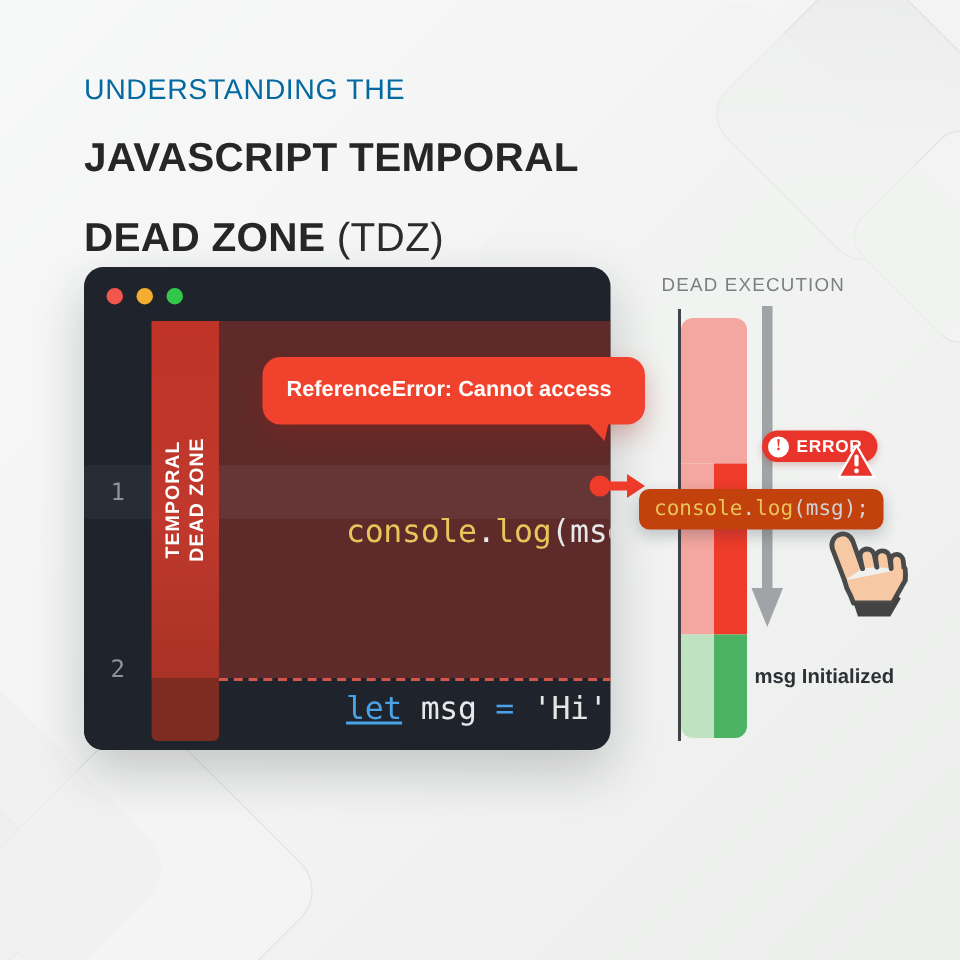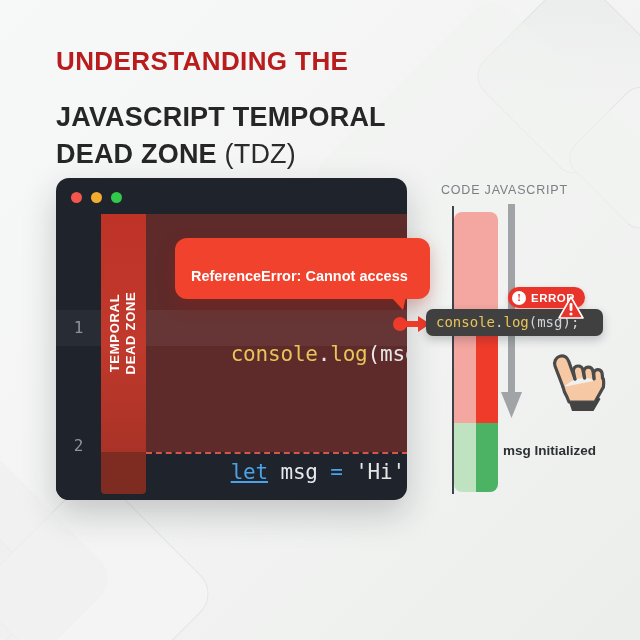--- a/index.html
+++ b/index.html
@@ -14,43 +14,43 @@
   
   #bg-decor { position: absolute; inset: 0; z-index: 0; pointer-events: none; }
 
   
   .title-block {
     position: absolute;
     left: 56px; top: 44px;
     z-index: 5;
   }
   .title-line1 {
-    font-size: 26px;
+    font-size: 19px;
     letter-spacing: 0.4px;
-    color: #b91c1c;
-    font-weight: 700;
+    color: #0369a1;
+    font-weight: 400;
     line-height: 34px;
     white-space: nowrap;
   }
   .title-line2 {
     font-size: 27px;
     letter-spacing: 0.2px;
     color: #262626;
     font-weight: 700;
     line-height: 34px;
-    margin-top: 22px;
+    margin-top: 10px;
     white-space: nowrap;
   }
   .title-line3 {
     font-size: 27px;
     letter-spacing: 0.2px;
     color: #262626;
     font-weight: 700;
     line-height: 34px;
-    margin-top: 3px;
+    margin-top: 19px;
     white-space: nowrap;
   }
   .title-line3 .tdz-suffix { font-weight: 400; color: #2b2b2b; }
 
   
   .editor-window {
     position: absolute;
     left: 56px; top: 178px;
     width: 351px; height: 322px;
     background: #1f232b;
@@ -146,21 +146,21 @@
   .tok-op   { color: #4aa3e8; }
   .tok-str  { color: #e5e5e5; }
 
   
   .error-bubble {
     position: absolute;
     left: 175px; top: 238px;
     width: 255px;
     background: #f0422c;
     border-radius: 12px;
-    padding: 28px 14px 13px 16px;
+    padding: 12px 14px 13px 16px;
     color: #fff;
     font-size: 14.5px;
     font-weight: 700;
     line-height: 20px;
     box-shadow: 0 7px 17px rgba(160,35,22,0.30);
     z-index: 9;
   }
   .error-bubble .tail {
     position: absolute;
     right: 24px; bottom: -11px;
@@ -231,24 +231,24 @@
     font-family: "Liberation Serif", serif;
   }
   .badge-txt { color: #fff; font-size: 11.5px; font-weight: 700; letter-spacing: 0.5px; }
 
   
   .warn-tri { position: absolute; left: 558px; top: 296px; z-index: 12; }
 
   
   .code-chip {
     position: absolute;
-    left: 426px; top: 309px;
-    background: #404040;
+    left: 426px; top: 326px;
+    background: #c2410c;
     border-radius: 7px;
-    padding: 5px 24px 6px 10px;
+    padding: 5px 10px 6px 10px;
     font-family: "DejaVu Sans Mono", monospace;
     font-size: 14px;
     white-space: nowrap;
     z-index: 10;
     box-shadow: 0 4px 10px rgba(30,35,45,0.24);
   }
   .chip-fn { color: #e8c559; }
   .chip-pc { color: #cfd3d7; }
 
   
@@ -351,21 +351,21 @@
   <div>ReferenceError: Cannot access</div>
   <span class="tail"></span>
 </div>
 
 <svg class="connector" width="40" height="22" viewBox="0 0 40 22">
   <circle cx="8" cy="11" r="7" fill="#ee3b2a"></circle>
   <rect x="10" y="8" width="18" height="6" fill="#ee3b2a"></rect>
   <path d="M26 3 L38 11 L26 19 Z" fill="#ee3b2a"></path>
 </svg>
 
-<div class="code-exec-label">CODE JAVASCRIPT</div>
+<div class="code-exec-label">DEAD EXECUTION</div>
 
 <div class="track-line"></div>
 
 <div class="exec-bar">
   <div class="bar-seg seg-pink-wide"></div>
   <div class="bar-seg seg-pink-left"></div>
   <div class="bar-seg seg-red-right"></div>
   <div class="bar-seg seg-grn-left"></div>
   <div class="bar-seg seg-grn-right"></div>
 </div>

